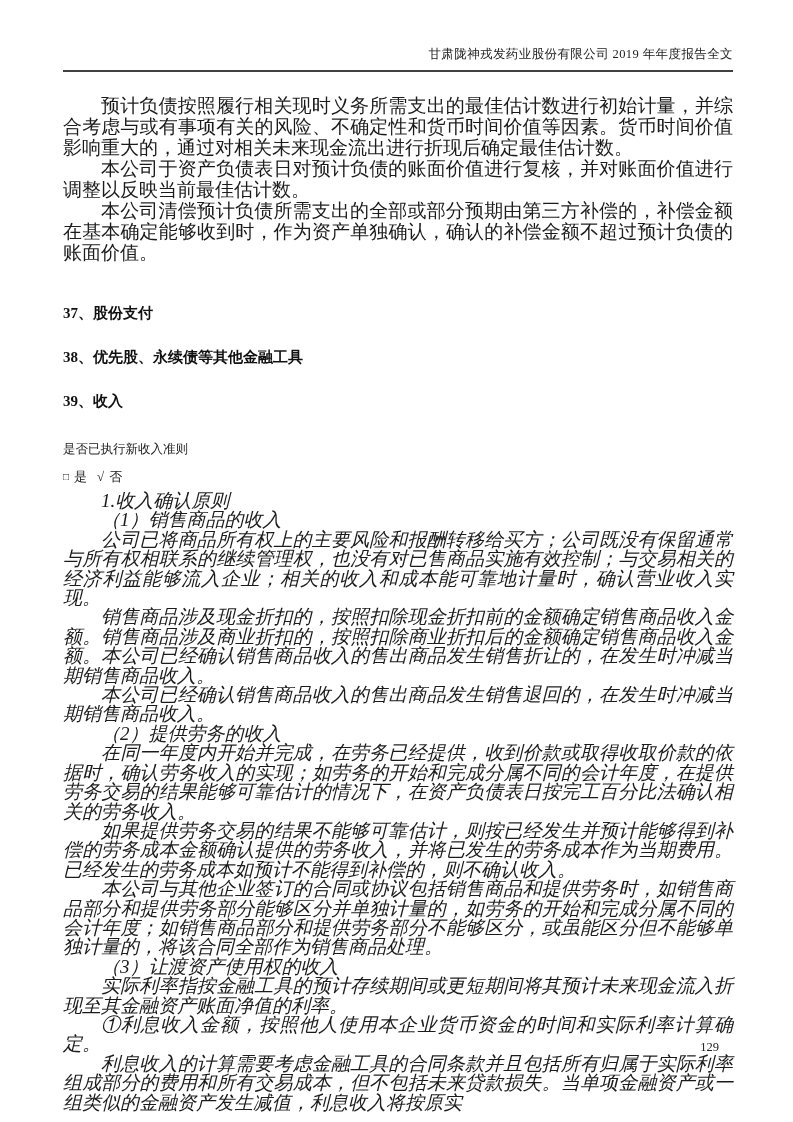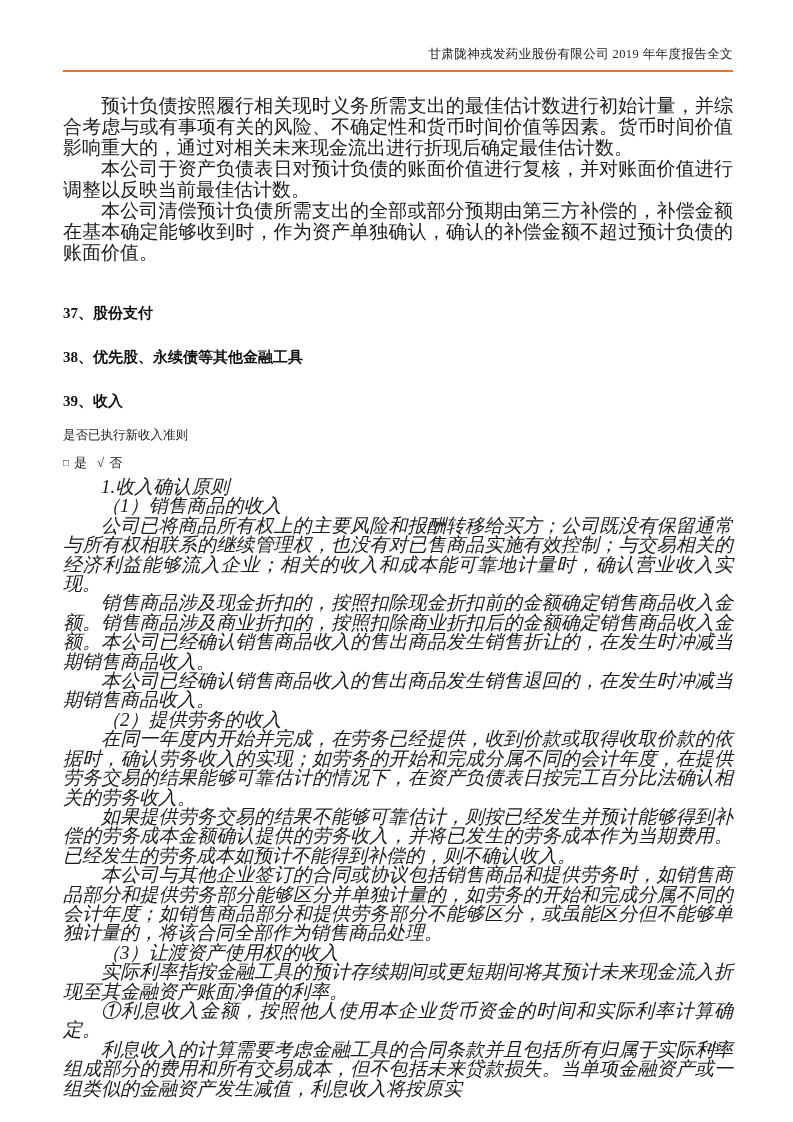--- a/index.html
+++ b/index.html
@@ -13,21 +13,21 @@
     height: 1122px;
     margin: 0 auto;
     background: #ffffff;
     box-sizing: border-box;
     padding: 46px 60px 0 63px;
     font-family: "Liberation Serif", "DejaVu Serif", serif;
     color: #1b1b1b;
     overflow: hidden;
   }
   .doc-header {
-    border-bottom: 2px solid #f97316;
+    border-bottom: 2px solid #404040;
     padding-bottom: 7px;
   }
   .doc-header-title {
     text-align: right;
     font-size: 12.5px;
     line-height: 17px;
     color: #222222;
     letter-spacing: 0.4px;
   }
   .para {
@@ -45,21 +45,21 @@
     margin: 24px 0 0 0;
     font-size: 15px;
     line-height: 20px;
     font-weight: bold;
     color: #111111;
   }
   .hd-first {
     margin-top: 40px;
   }
   .q-label {
-    margin-top: 16px;
+    margin-top: 30px;
     font-size: 12.5px;
     line-height: 16px;
     color: #1b1b1b;
   }
   .q-options {
     margin-top: 11px;
     font-size: 13px;
     line-height: 17px;
     color: #1b1b1b;
   }

